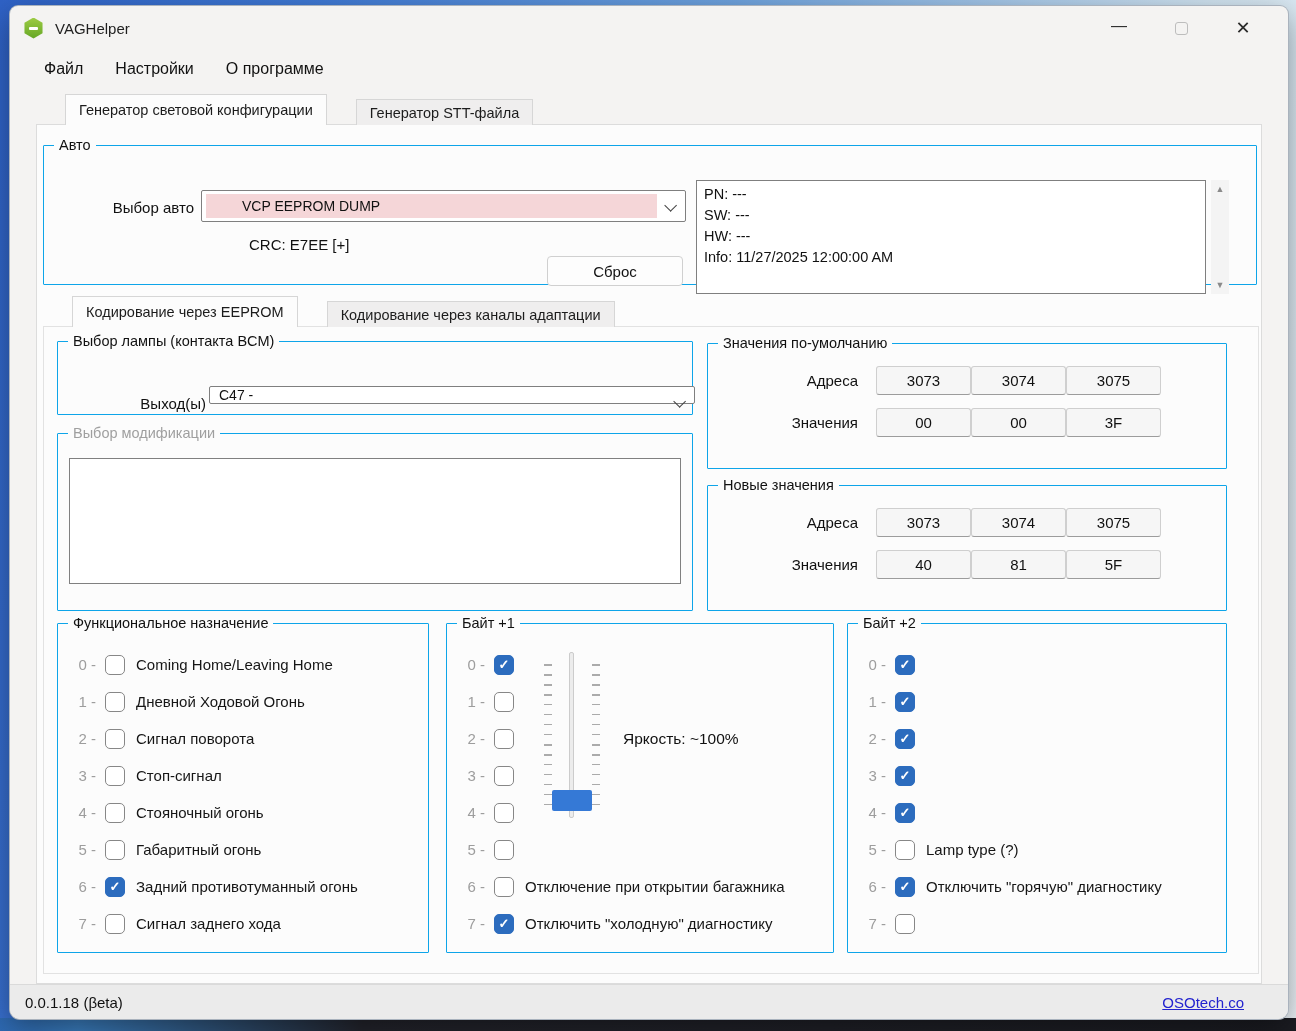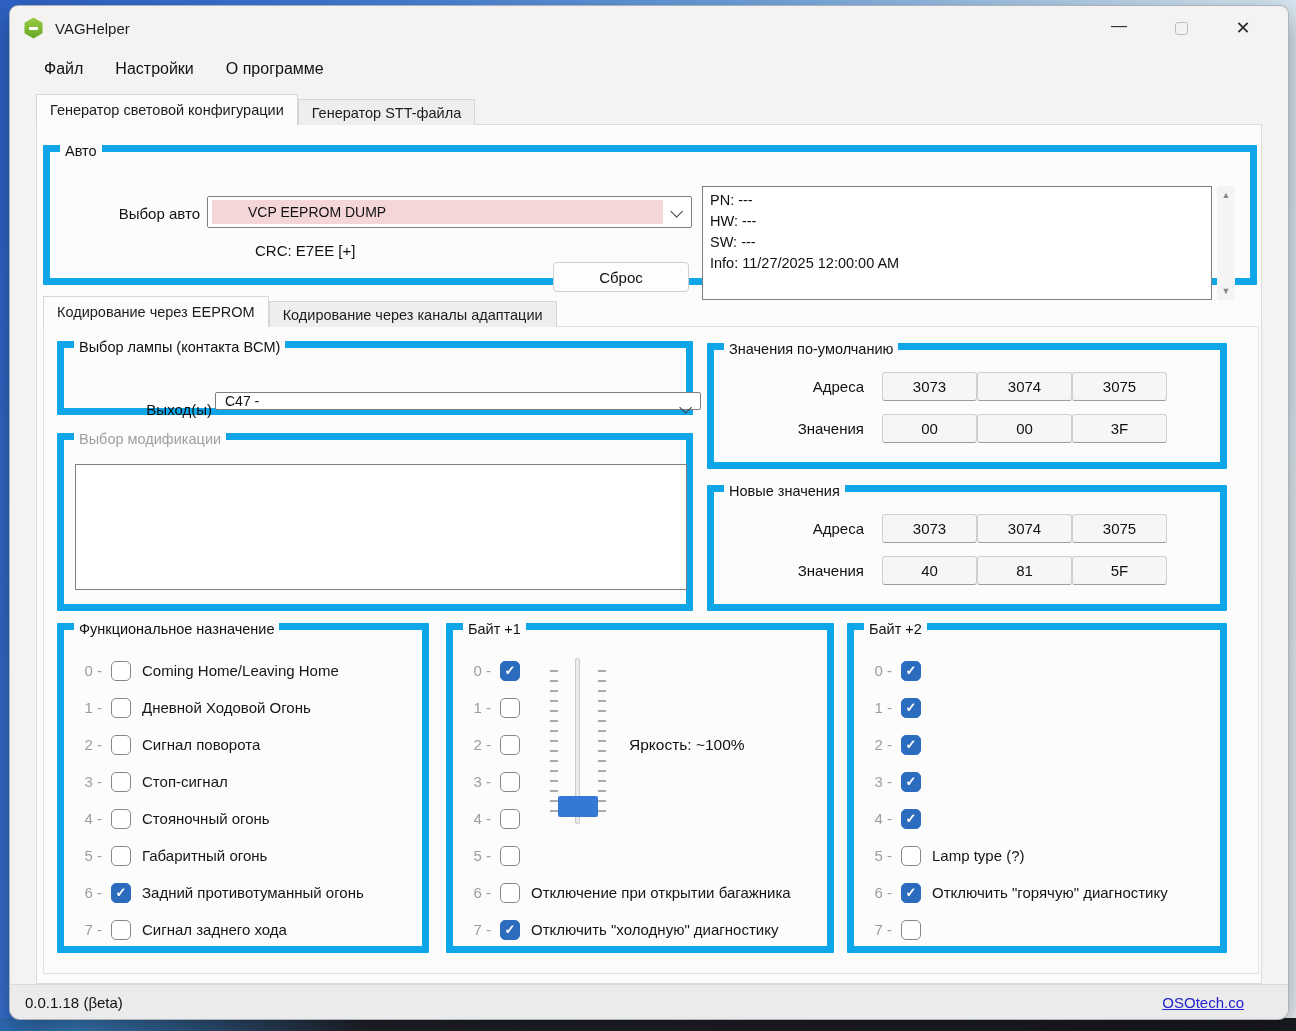--- a/index.html
+++ b/index.html
@@ -37,31 +37,31 @@
   .close-glyph{ font-size:18px; color:#2b2b2b; }
   .min-glyph{ font-size:16px; color:#2b2b2b; transform:translateY(-2px); }
 
   
   .menubar{ position:absolute; left:0; top:44px; right:0; height:38px; display:flex; align-items:center; padding-left:25px; }
   .menu-item{ padding:4px 9px; font-size:16px; color:#111; margin-right:14px; }
 
   
   .tabs-row{ position:absolute; display:flex; align-items:flex-end; z-index:3; }
   .main-tabs{ left:26px; top:88px; height:31px; }
-  .tab{ border:1px solid #d6d6d6; border-bottom:none; padding:5px 13px; display:flex; align-items:center; font-size:14.5px; color:#1c1c1c; background:#efeeee; height:26px; }
+  .tab{ border:1px solid #d6d6d6; border-bottom:none; padding:5px 13px; display:flex; align-items:center; font-size:14.5px; color:#1c1c1c; background:#efeeee; height:26px;margin-left:29px; }
   .tab.active{ background:#fcfcfc; height:31px; position:relative; }
   .tab.active::after{ content:''; position:absolute; left:0; right:0; bottom:-1px; height:2px; background:#fcfcfc; }
 
   .tabpage{
     position:absolute; left:26px; top:118px; width:1226px; height:860px;
     background:#fcfcfc; border:1px solid #dcdcdc;
   }
 
   
-  .groupbox{ position:absolute; border:7px solid #0ea5e9; border-radius:1px; }
+  .groupbox{ position:absolute; border:1px solid #0ea5e9; border-radius:1px; }
   .gb-label{ position:absolute; top:-9px; left:10px; background:#fcfcfc; padding:0 5px; font-size:14.5px; color:#111; white-space:nowrap; }
   .gb-label.disabled{ color:#9f9f9f; }
 
   
   .auto-group{ left:6px; top:20px; width:1214px; height:140px; }
   .lbl{ position:absolute; font-size:15px; color:#111; }
   .car-label{ left:40px; top:53px; width:110px; text-align:right; }
   .combo{ position:absolute; background:#fff; border:1px solid #7f7f7f; border-radius:2px; }
   .combo-fill{ position:absolute; left:4px; top:3px; bottom:3px; right:28px; background:#f5d6d8; }
   .combo-text{ position:absolute; left:0; top:0; bottom:0; right:28px; display:flex; align-items:center; font-size:14px; color:#111; }
@@ -161,22 +161,22 @@
       <span class="lbl car-label">Выбор авто</span>
       <div class="combo combo1">
         <span class="combo-fill"></span>
         <span class="combo-text">VCP EEPROM DUMP</span>
         <span class="chev"></span>
       </div>
       <span class="lbl crc-label">CRC: E7EE [+]</span>
       <button class="btn reset-btn">Сброс</button>
       <div class="info-box">
         <div>PN: ---</div>
+        <div>SW: ---</div>
         <div>HW: ---</div>
-        <div>SW: ---</div>
         <div>Info: 11/27/2025 12:00:00 AM</div>
       </div>
       <div class="v-scroll">
         <span class="scroll-arrow">▲</span>
         <span class="scroll-arrow">▼</span>
       </div>
     </div>
 
     <div class="tabs-row coding-tabs">
       <div class="tab active">Кодирование через EEPROM</div>

